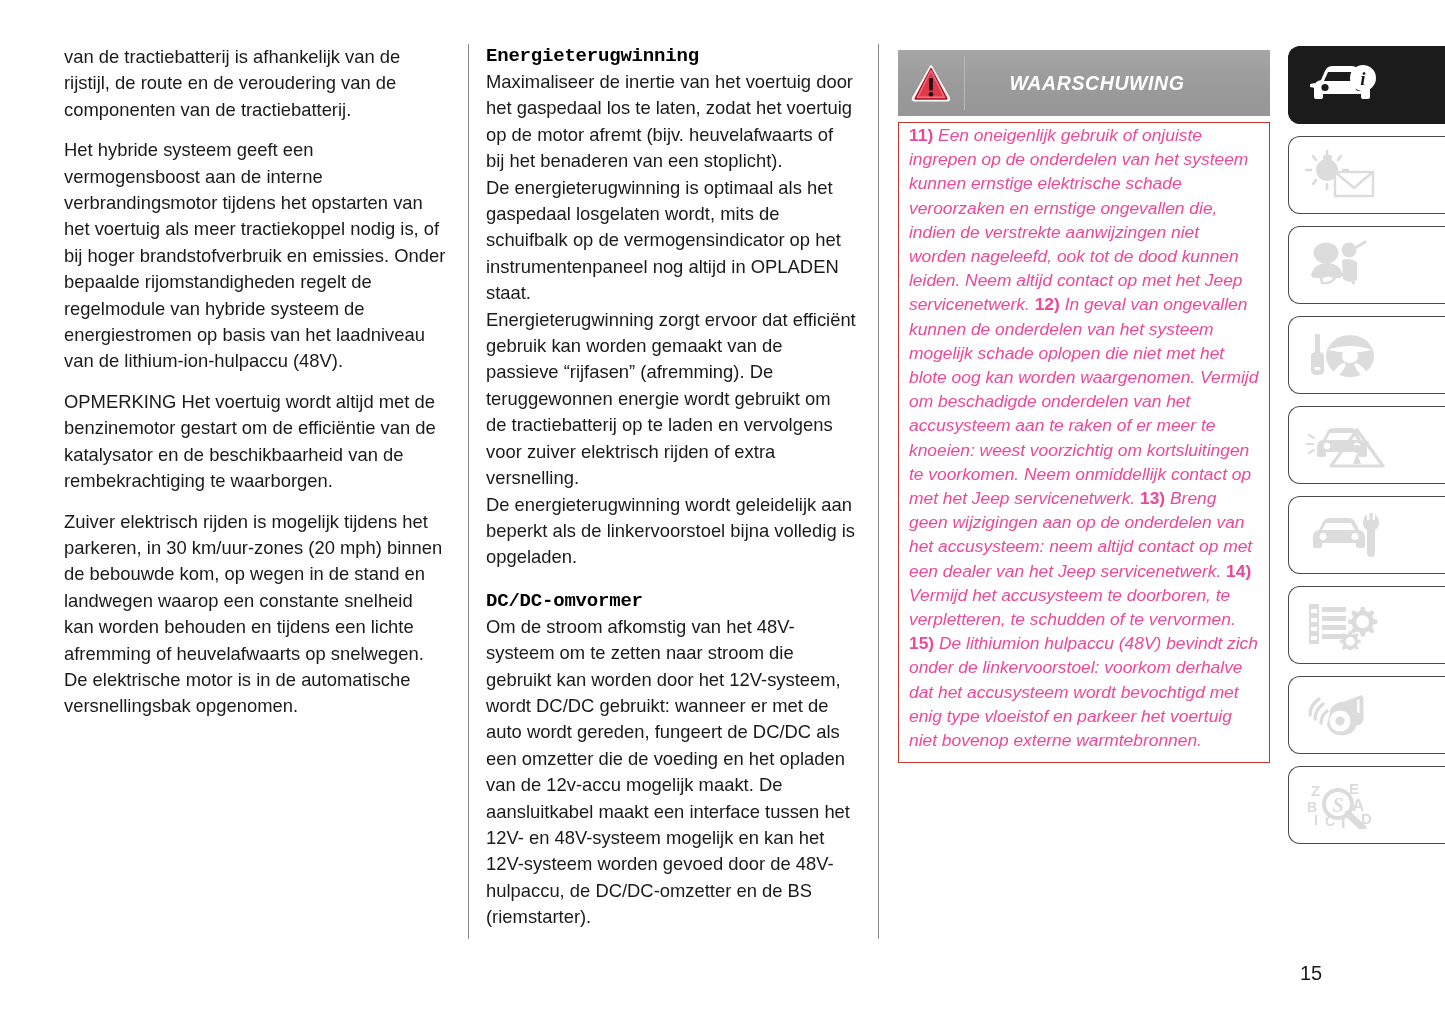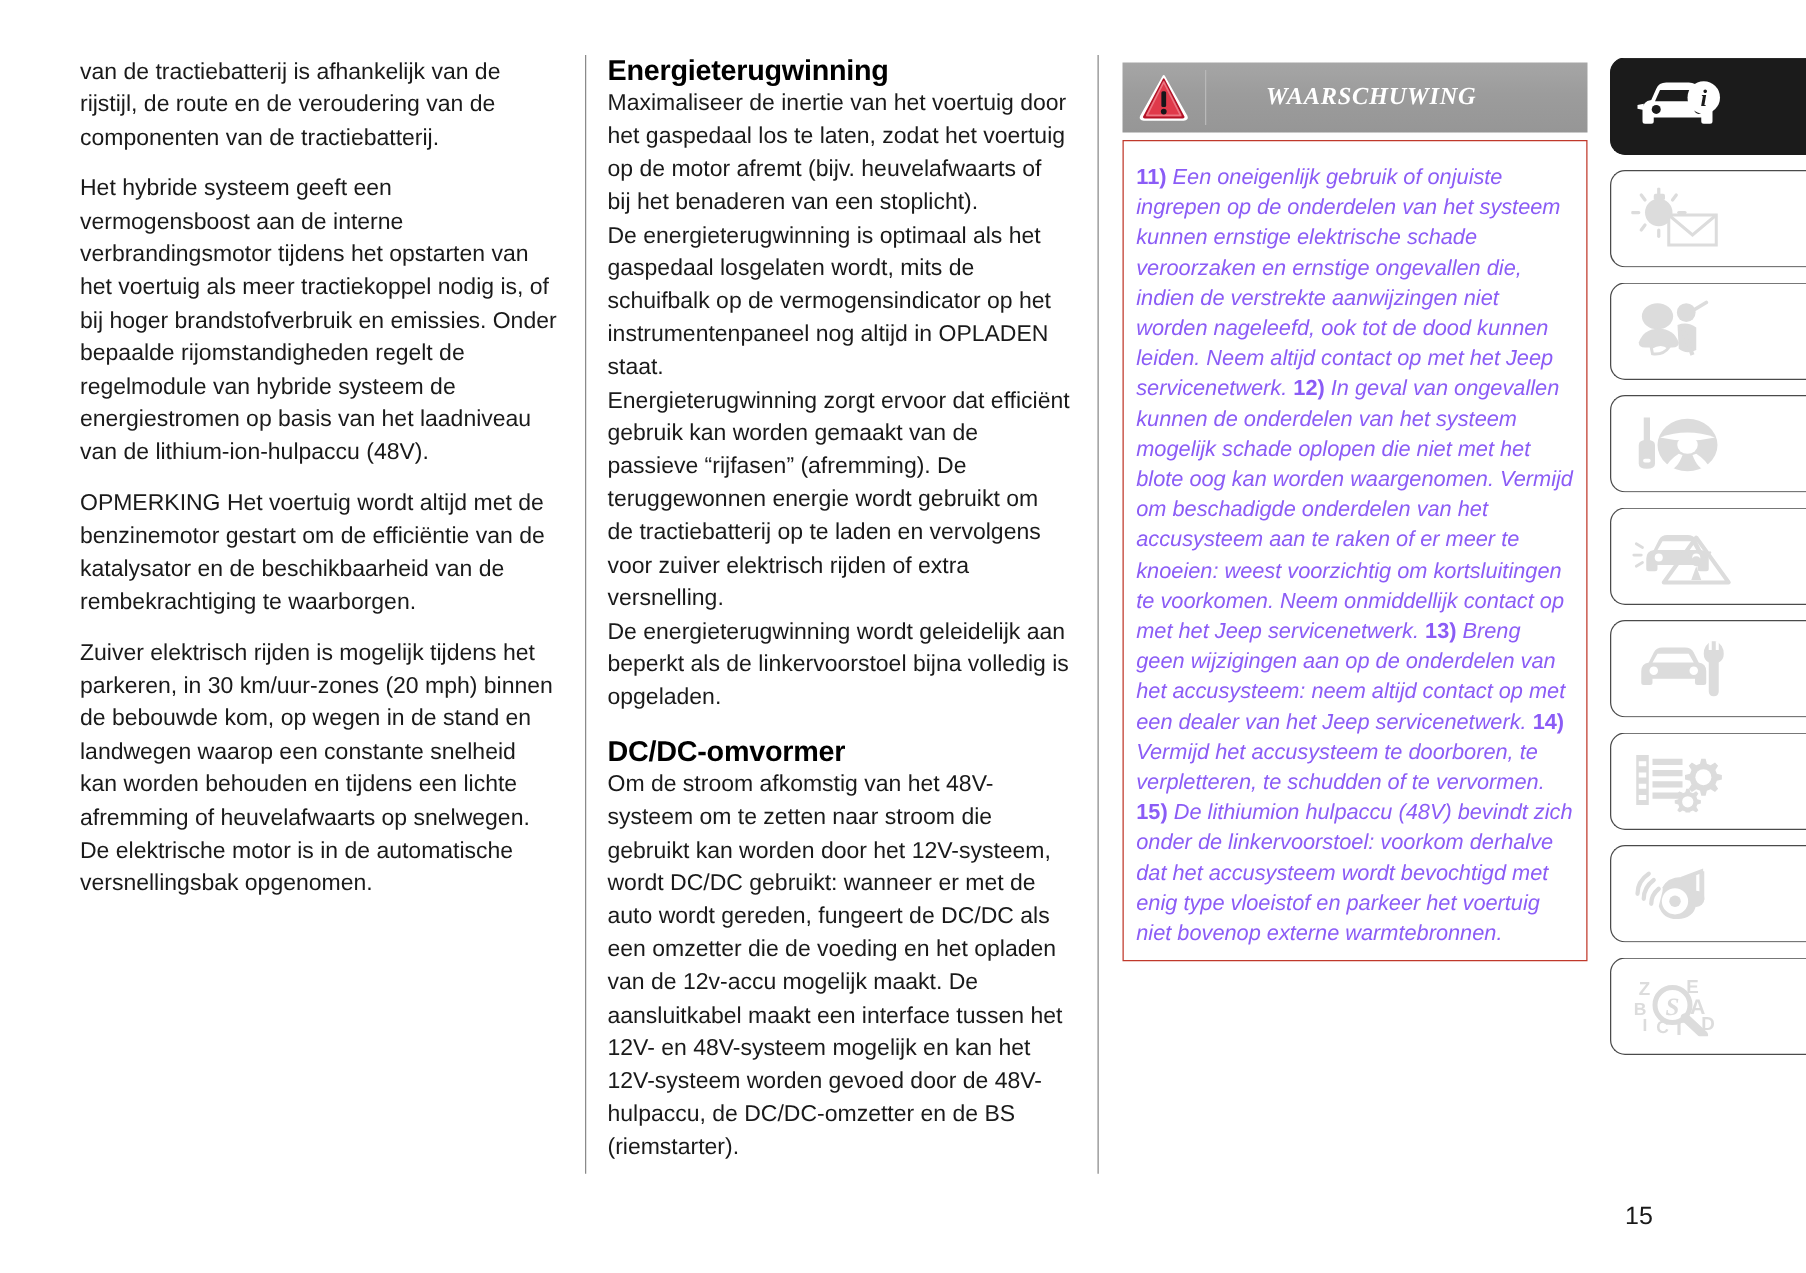--- a/index.html
+++ b/index.html
@@ -32,25 +32,26 @@
   }
   .col-1 { left: 64px;  width: 382px; }
   .col-2 { left: 486px; width: 370px; }
 
   .col p {
     margin: 0 0 14px 0;
   }
   .col p.tight { margin-bottom: 0; }
   .col h3 {
     margin: 0 0 1px 0;
-    font-size: 23px;
+    font-size: 19px;
     line-height: 24px;
     font-weight: bold;
     letter-spacing: -0.2px;
     color: #000;
+    font-family: Liberation Mono, monospace;
   }
   .col h3.spaced { margin-top: 18px; }
 
   
   .vrule {
     position: absolute;
     top: 44px;
     width: 1px;
     height: 895px;
     background: #8a8a8a;
@@ -59,26 +60,25 @@
   .vrule-2 { left: 878px; }
 
   
   .warn-wrap {
     position: absolute;
     left: 898px;
     top: 50px;
     width: 372px;
   }
   .warn-header {
-    height: 56px;
+    height: 66px;
     background: linear-gradient(to bottom, #a6a6a6 0%, #9c9c9c 45%, #969696 100%);
     display: flex;
     align-items: center;
     position: relative;
-    font-family: Liberation Serif, serif;
   }
   .warn-header::after {
     content: "";
     position: absolute;
     left: 66px;
     top: 6px;
     bottom: 6px;
     width: 1px;
     background: #b9b9b9;
   }
@@ -97,25 +97,25 @@
     font-style: italic;
     color: #ffffff;
     letter-spacing: 0.6px;
     padding-right: 40px;
   }
   .warn-body {
     border: 1.6px solid #c0392b;
     border-top: none;
     margin-top: 6px;
     border-top: 1.6px solid #c0392b;
-    padding: 16px 10px 10px 10px;
+    padding: 0 10px 10px 10px;
     font-size: 17.4px;
     line-height: 24.2px;
     font-style: italic;
-    color: #8b5cf6;
+    color: #ec4899;
   }
   .warn-body .num {
     font-style: normal;
     font-weight: bold;
   }
   .warn-body .item { display: inline; }
 
   
   .rail {
     position: absolute;

